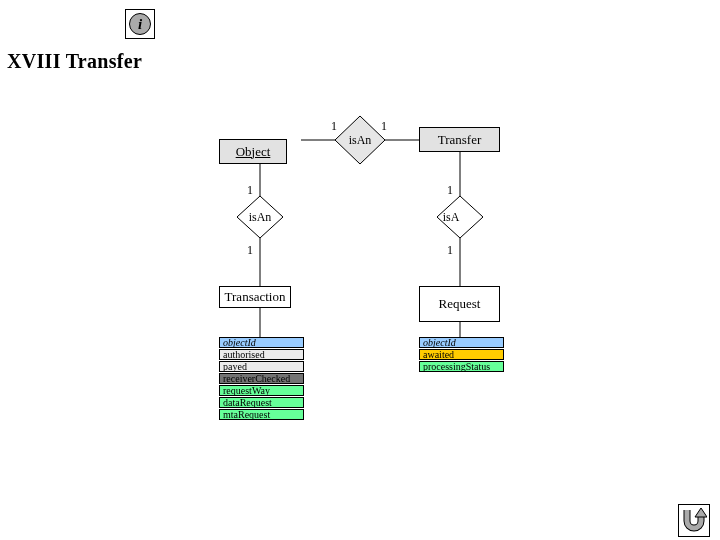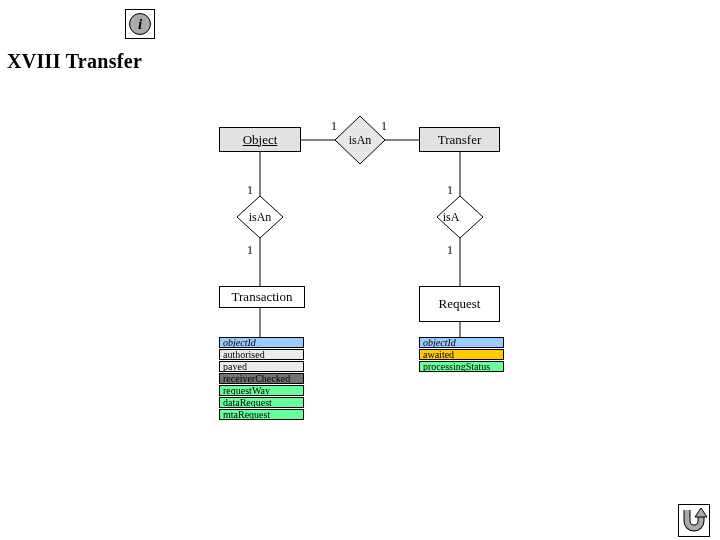--- a/index.html
+++ b/index.html
@@ -27,23 +27,23 @@
     font-family: "Liberation Serif", serif;
   }
 
   svg.diagram-lines { position: absolute; left: 0; top: 0; pointer-events: none; }
 
   .entity {
     position: absolute; border: 1px solid #000;
     display: flex; align-items: center; justify-content: center;
     font-size: 13px;
   }
-  #entity-object      { left: 219px; top: 127px; width: 82px; height: 25px; text-decoration: underline; }
+  #entity-object      { left: 219px; top: 139px; width: 68px; height: 25px; text-decoration: underline; }
   #entity-register    { left: 419px; top: 127px; width: 81px; height: 25px; }
-  #entity-transaction { left: 219px; top: 286px; width: 86px; height: 22px; background: #fff; }
+  #entity-transaction { left: 219px; top: 286px; width: 72px; height: 22px; background: #fff; }
   #entity-request     { left: 419px; top: 286px; width: 81px; height: 36px; background: #fff; }
 
   .diamond-label {
     position: absolute; width: 46px; text-align: center;
     font-size: 12px;
   }
   #diamond-label-top   { left: 337px; top: 133px; }
   #diamond-label-left  { left: 237px; top: 210px; }
   #diamond-label-right { left: 428px; top: 210px; }
 

